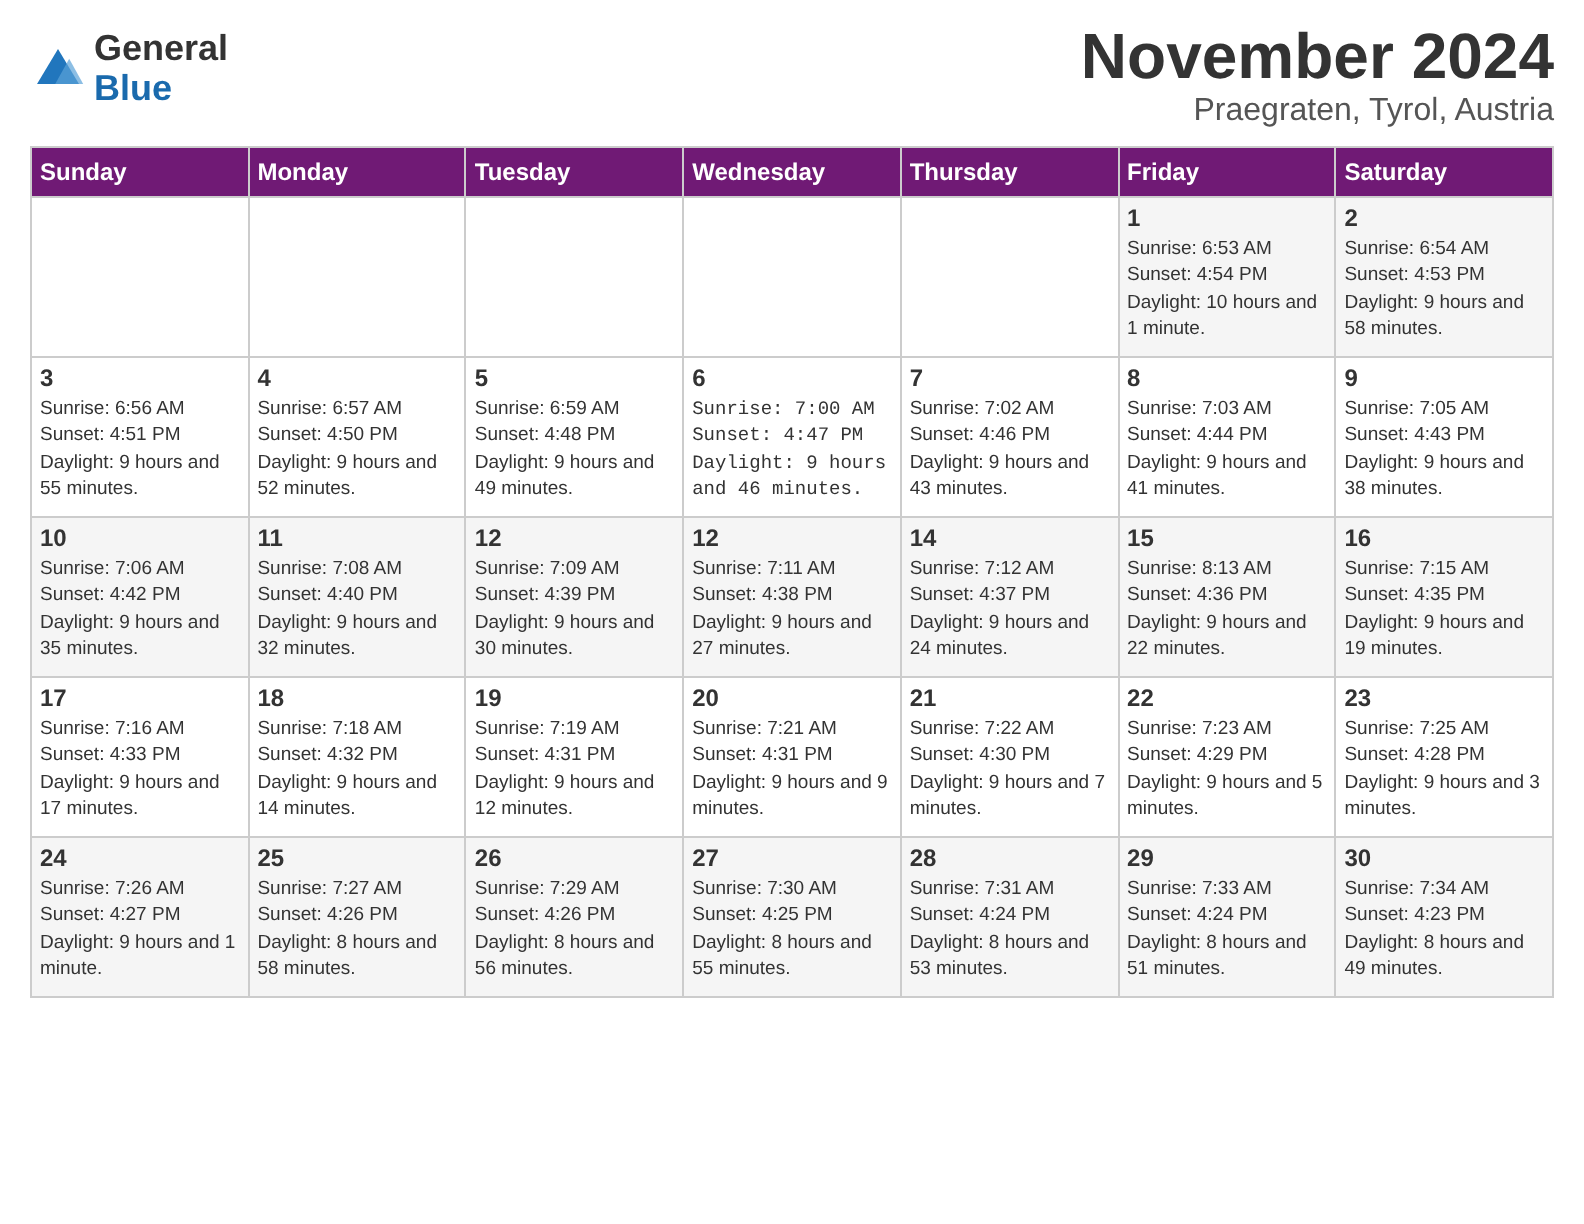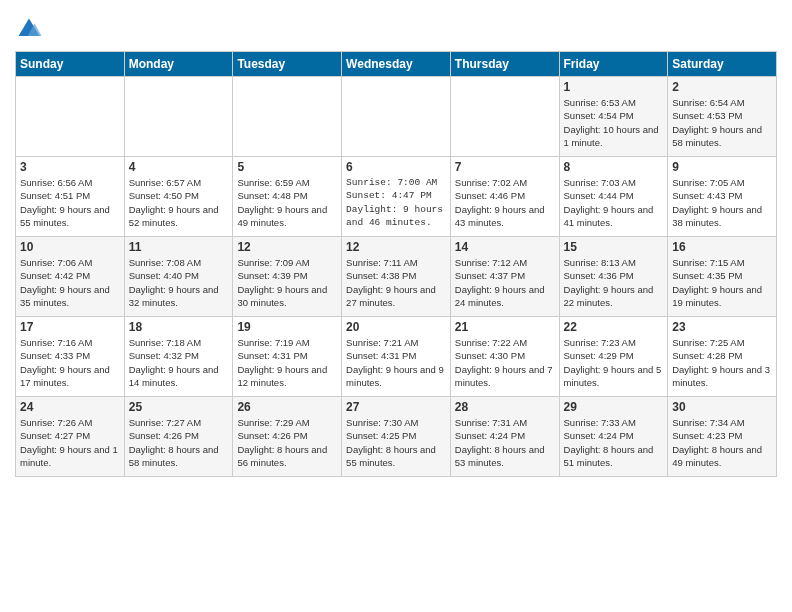--- a/index.html
+++ b/index.html
@@ -48,21 +48,21 @@
     .location {
       font-size: 16px;
       color: #555;
     }
     table {
       width: 100%;
       border-collapse: collapse;
       table-layout: fixed;
     }
     thead tr th {
-      background-color: #0369a1;
+      background-color: #701a75;
       color: #fff;
       font-size: 12px;
       font-weight: bold;
       padding: 5px 4px;
       text-align: left;
       border: 1px solid #ccc;
     }
     tbody tr td {
       border: 1px solid #ccc;
       vertical-align: top;
@@ -93,20 +93,28 @@
 </head>
 <body>
 
 <div class="container">
   <div class="header">
     <div class="logo">
       <svg class="logo-icon" viewBox="0 0 40 40">
         <polygon points="20,5 35,30 5,30" fill="#2176bd"></polygon>
         <polygon points="28,12 38,30 18,30" fill="#5ba3d9" opacity="0.7"></polygon>
       </svg>
+      <div class="logo-text">
+        <span>General</span><br>
+        <span class="blue">Blue</span>
+      </div>
+    </div>
+    <div class="title-block">
+      <div class="month-title">November 2024</div>
+      <div class="location">Praegraten, Tyrol, Austria</div>
     </div>
   </div>
 
   <table>
     <thead>
       <tr>
         <th>Sunday</th>
         <th>Monday</th>
         <th>Tuesday</th>
         <th>Wednesday</th>

